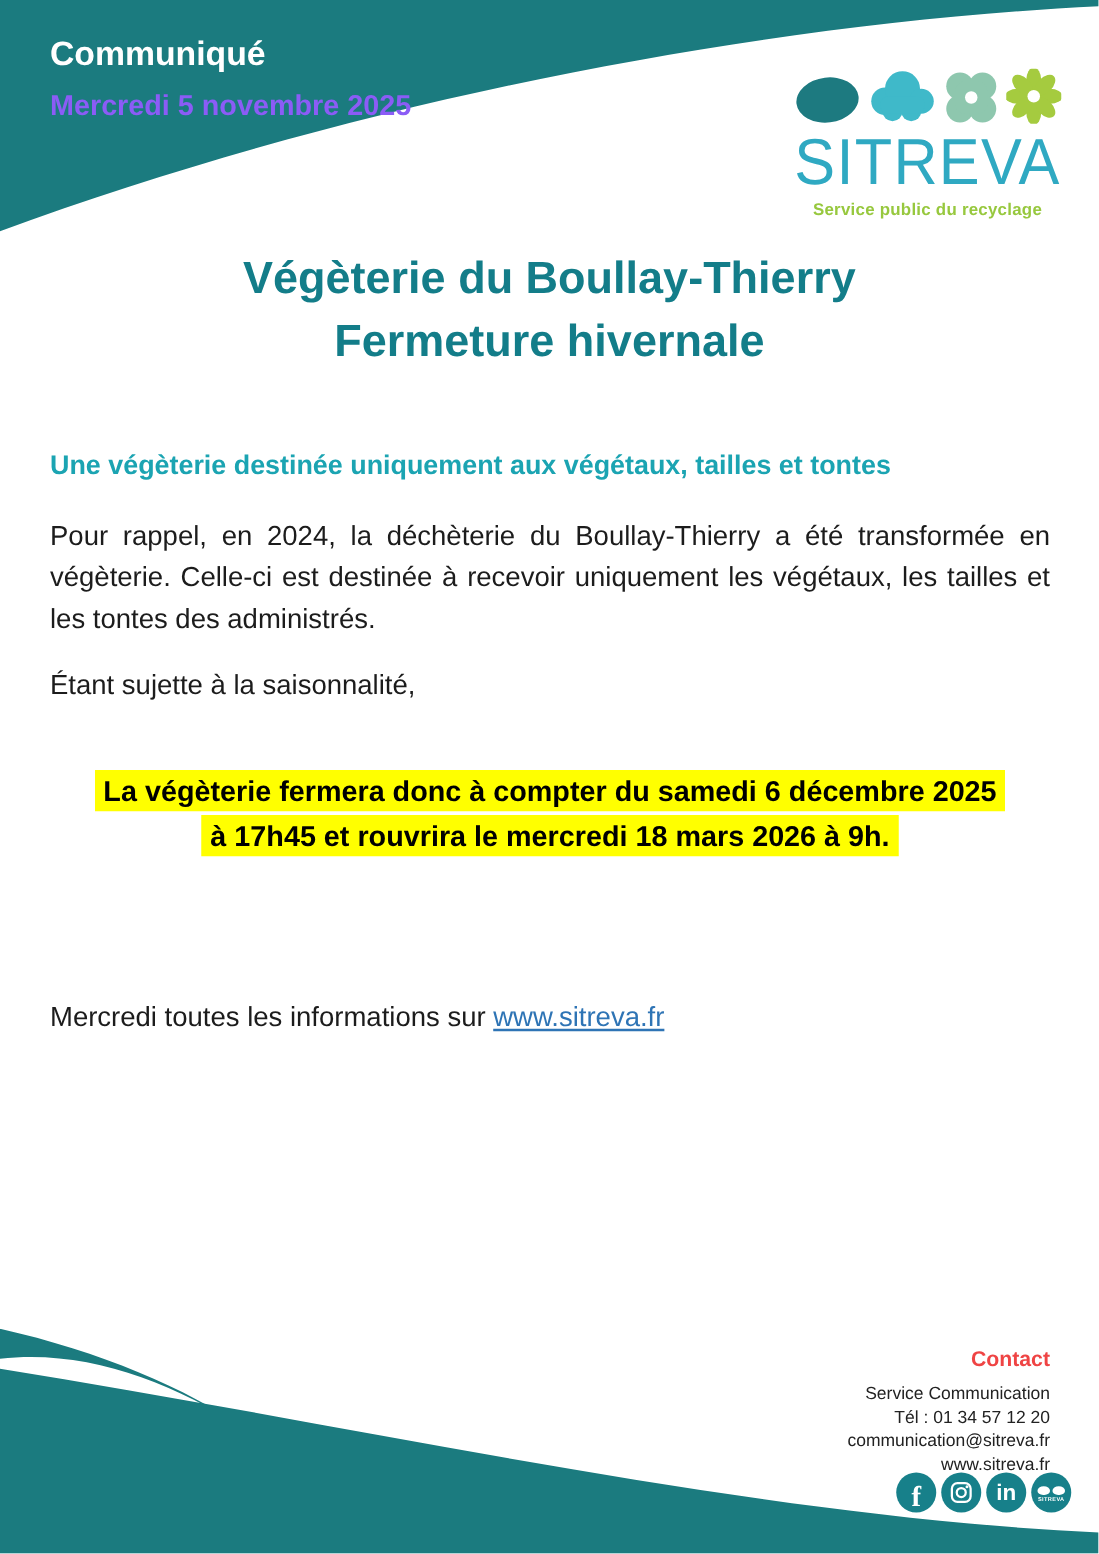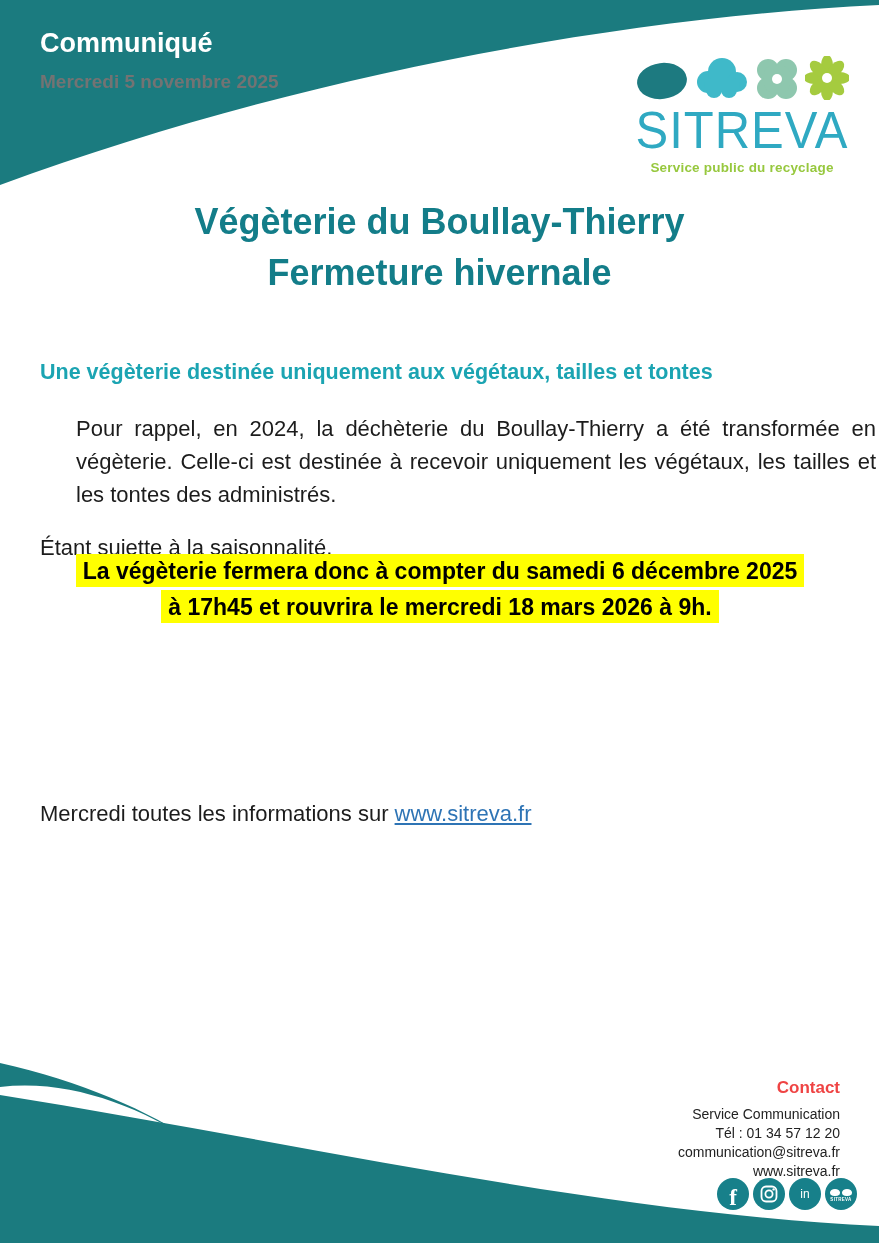--- a/index.html
+++ b/index.html
@@ -5,55 +5,55 @@
   html,body{margin:0;padding:0;background:#fff;}
   .page{
     position:relative;width:879px;height:1243px;background:#ffffff;
     font-family:"Liberation Sans", sans-serif;overflow:hidden;color:#1f1f1f;
   }
   svg.wave{position:absolute;left:0;display:block;}
   .header-wave{top:0;}
   .footer-wave{top:1063px;}
 
   .doc-type{position:absolute;left:40px;top:28px;color:#ffffff;font-size:27px;font-weight:bold;text-align:center;}
-  .doc-date{position:absolute;left:40px;top:71px;color:#737373;font-size:19px;font-weight:bold;}
+  .doc-date{position:absolute;left:40px;top:71px;color:#8b5cf6;font-size:23px;font-weight:bold;}
 
   .logo{position:absolute;top:52px;right:28px;width:218px;text-align:center;}
   .logo-shapes{display:flex;justify-content:center;align-items:flex-end;gap:7px;height:52px;}
   .logo-word{font-size:49px;line-height:1;color:#2fa9c2;font-weight:400;letter-spacing:1px;margin-top:2px;transform:scaleY(1.06);}
   .logo-tagline{font-size:13.5px;font-weight:bold;color:#97c83e;margin-top:5px;letter-spacing:0.2px;}
 
   .title{position:absolute;top:196px;left:0;width:879px;margin:0;text-align:center;
     color:#137d89;font-size:36px;font-weight:bold;line-height:51px;}
 
   .subheading{position:absolute;top:360px;left:40px;width:800px;margin:0;
     color:#1ba4b2;font-size:21.5px;font-weight:bold;}
 
   .para{position:absolute;left:40px;width:800px;margin:0;font-size:22px;line-height:33px;color:#1c1c1c;}
   .justify{text-align:justify;}
-  .p1{top:412px;margin-left:36px;}
+  .p1{top:412px;}
   .p2{top:531px;}
   .p3{top:706px;}
   .p4{top:797px;}
 
-  .highlight-block{position:absolute;top:553px;left:40px;width:800px;margin:0;text-align:center;
+  .highlight-block{position:absolute;top:615px;left:40px;width:800px;margin:0;text-align:center;
     font-size:23px;font-weight:bold;line-height:36px;color:#000;}
   .hl{background:#ffff00;padding:4px 7px 3px 7px;}
 
   .body-link{color:#2e74b5;text-decoration:underline;cursor:pointer;}
 
   .contact{position:absolute;top:1078px;right:39px;text-align:right;}
   .contact-heading{color:#ef4444;font-size:17px;font-weight:bold;margin-bottom:7px;}
   .contact-line{font-size:14px;line-height:19px;color:#222;}
 
   .social{position:absolute;top:1178px;right:22px;display:flex;gap:4px;}
   .social-circle{width:32px;height:32px;border-radius:50%;background:#17808a;color:#fff;
     display:flex;align-items:center;justify-content:center;flex-direction:column;cursor:pointer;}
   .fb-glyph{font-size:23px;font-weight:bold;line-height:1;margin-top:6px;font-family:"Liberation Serif",serif;}
-  .in-glyph{font-size:12px;font-weight:normal;line-height:1;}
+  .in-glyph{font-size:18px;font-weight:bold;line-height:1;}
   .sitreva-blobs{display:flex;gap:2px;align-items:center;margin-top:2px;}
   .blob{background:#fff;border-radius:50% 50% 45% 45%;width:10px;height:7px;}
   .sitreva-mini-text{font-size:4.5px;font-weight:bold;letter-spacing:0.3px;margin-top:1px;}
 </style>
 </head>
 <body>
 
 <div class="page">
 
   <svg class="wave header-wave" width="879" height="190" viewBox="0 0 879 190" preserveAspectRatio="none">

